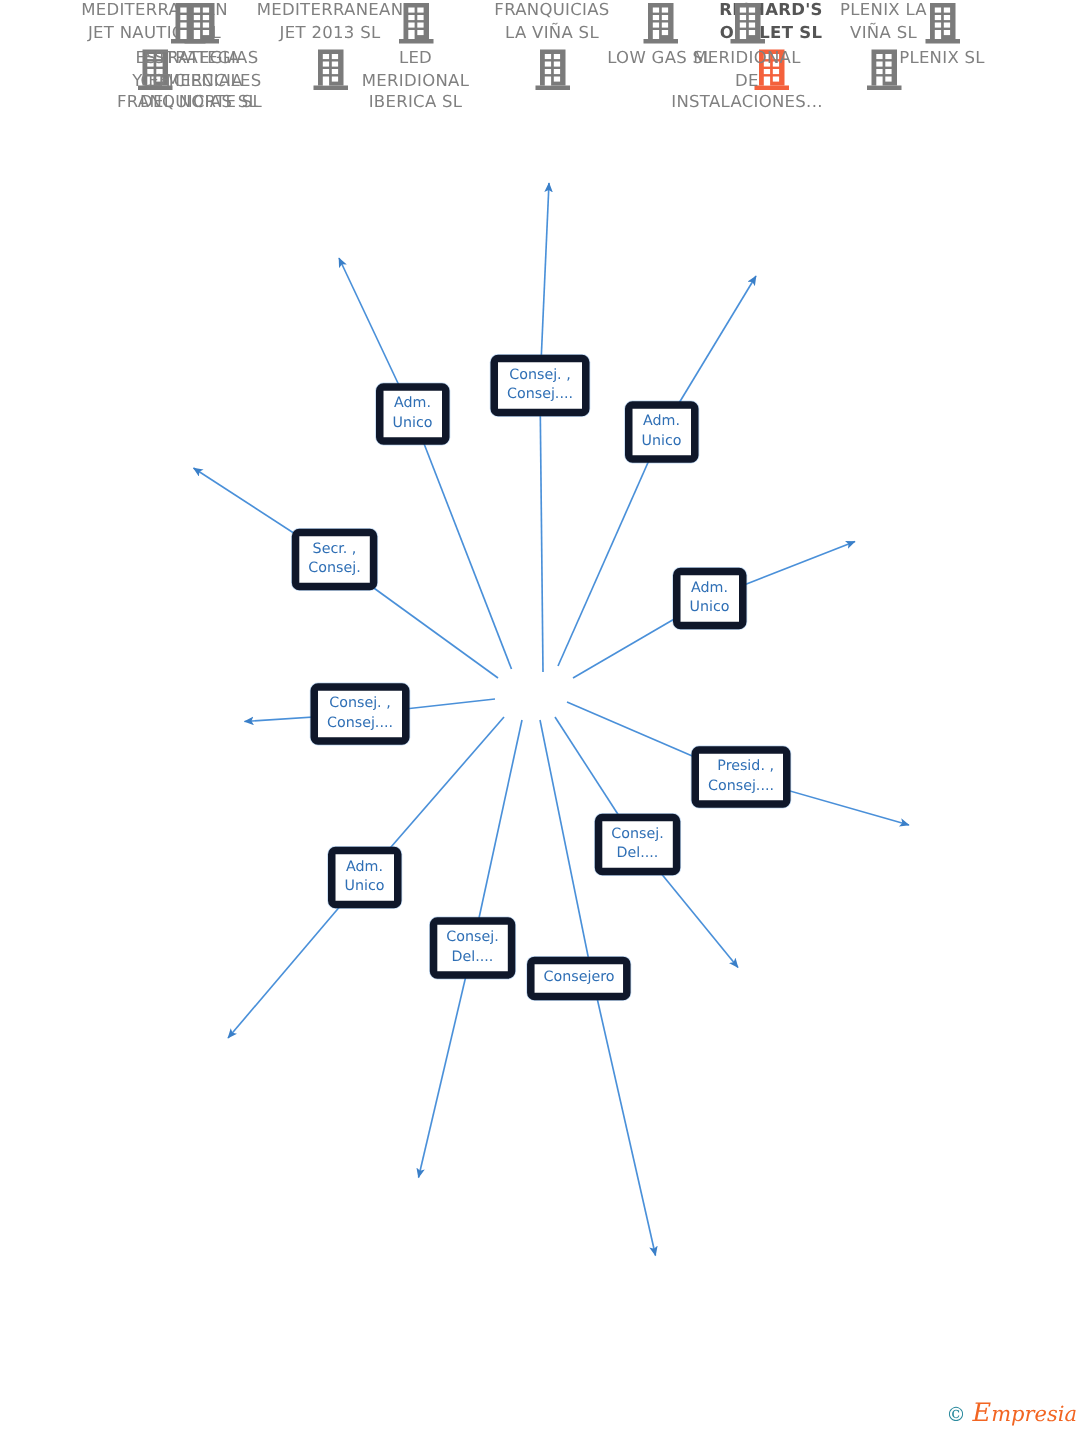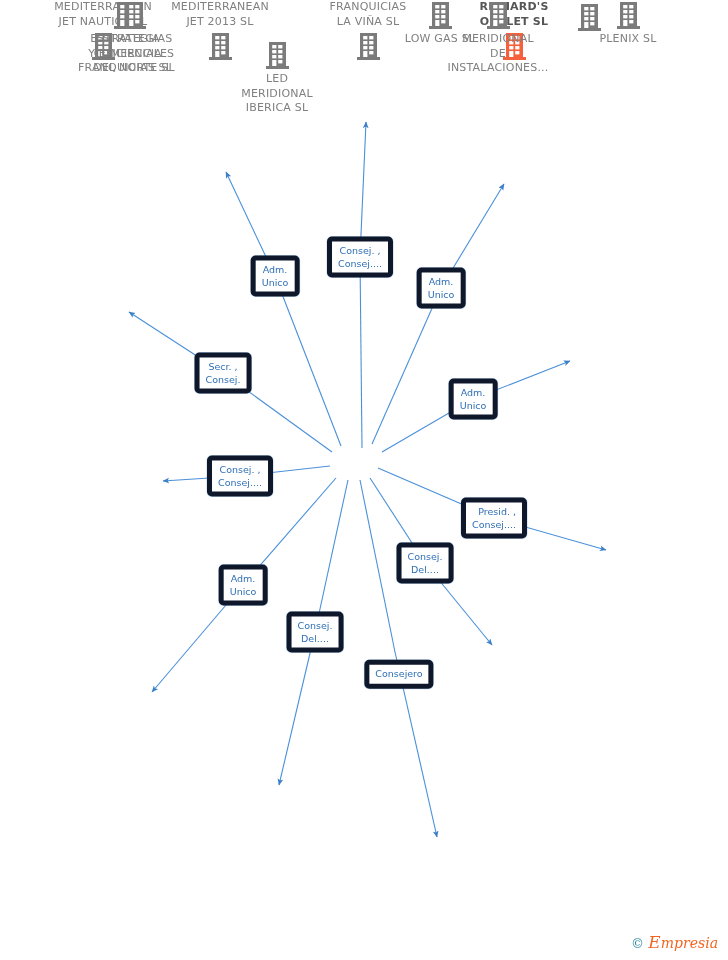--- a/index.html
+++ b/index.html
@@ -186,20 +186,22 @@
           <rect x="14.2" y="5" width="4.2" height="3.4" fill="#ffffff"></rect>
           <rect x="8.2" y="10" width="4.2" height="3.4" fill="#ffffff"></rect>
           <rect x="14.2" y="10" width="4.2" height="3.4" fill="#ffffff"></rect>
           <rect x="8.2" y="15" width="4.2" height="3.4" fill="#ffffff"></rect>
           <rect x="14.2" y="15" width="4.2" height="3.4" fill="#ffffff"></rect>
           <rect x="8.2" y="20" width="4.2" height="6" fill="#ffffff"></rect>
           <rect x="14.2" y="20" width="4.2" height="3.4" fill="#ffffff"></rect>
         </svg>
       </div>
       <div class="node label-above" style="left: 589px; top: 0px;">
+        <span class="label">PLENIX LA
+VIÑA SL</span>
         <svg width="27" height="30" viewBox="0 0 27 30" class="bldg">
           <path d="M5 2 h17 v24 h-17 z" fill="#7b7b7b"></path>
           <rect x="2" y="26" width="23" height="3" fill="#7b7b7b"></rect>
           <rect x="8.2" y="5" width="4.2" height="3.4" fill="#ffffff"></rect>
           <rect x="14.2" y="5" width="4.2" height="3.4" fill="#ffffff"></rect>
           <rect x="8.2" y="10" width="4.2" height="3.4" fill="#ffffff"></rect>
           <rect x="14.2" y="10" width="4.2" height="3.4" fill="#ffffff"></rect>
           <rect x="8.2" y="15" width="4.2" height="3.4" fill="#ffffff"></rect>
           <rect x="14.2" y="15" width="4.2" height="3.4" fill="#ffffff"></rect>
           <rect x="8.2" y="20" width="4.2" height="6" fill="#ffffff"></rect>
@@ -265,21 +267,21 @@
           <rect x="14.2" y="10" width="4.2" height="3.4" fill="#ffffff"></rect>
           <rect x="8.2" y="15" width="4.2" height="3.4" fill="#ffffff"></rect>
           <rect x="14.2" y="15" width="4.2" height="3.4" fill="#ffffff"></rect>
           <rect x="8.2" y="20" width="4.2" height="6" fill="#ffffff"></rect>
           <rect x="14.2" y="20" width="4.2" height="3.4" fill="#ffffff"></rect>
         </svg>
         <span class="label">ESTRATEGIAS
 COMERCIALES
 DEL NORTE SL</span>
       </div>
-      <div class="node label-below" style="left: 277px; top: 0px; margin-top: 40px;">
+      <div class="node label-below" style="left: 277px; top: 0px;">
         <svg width="27" height="30" viewBox="0 0 27 30" class="bldg">
           <path d="M5 2 h17 v24 h-17 z" fill="#7b7b7b"></path>
           <rect x="2" y="26" width="23" height="3" fill="#7b7b7b"></rect>
           <rect x="8.2" y="5" width="4.2" height="3.4" fill="#ffffff"></rect>
           <rect x="14.2" y="5" width="4.2" height="3.4" fill="#ffffff"></rect>
           <rect x="8.2" y="10" width="4.2" height="3.4" fill="#ffffff"></rect>
           <rect x="14.2" y="10" width="4.2" height="3.4" fill="#ffffff"></rect>
           <rect x="8.2" y="15" width="4.2" height="3.4" fill="#ffffff"></rect>
           <rect x="14.2" y="15" width="4.2" height="3.4" fill="#ffffff"></rect>
           <rect x="8.2" y="20" width="4.2" height="6" fill="#ffffff"></rect>
@@ -321,21 +323,21 @@
       <div class="edge-label" style="left: 240px; top: 476px;">Consej. ,
 Consej....</div>
       <div class="edge-label" style="left: 494px; top: 518px; text-align: right;">Presid. ,
 Consej....</div>
       <div class="edge-label" style="left: 425px; top: 563px;">Consej.
 Del....</div>
       <div class="edge-label" style="left: 243px; top: 585px;">Adm.
 Unico</div>
       <div class="edge-label" style="left: 315px; top: 632px;">Consej.
 Del....</div>
-      <div class="edge-label" style="left: 399px; top: 652px; margin-top: 22px;">Consejero</div>
+      <div class="edge-label" style="left: 386px; top: 652px;">Consejero</div>
     </div>
 
   <div class="watermark">
     <span class="c">©</span>
     <span class="brand"><span class="cap">E</span><span>mpresia</span></span>
   </div>
 
 </div>
 
 </body></html>

